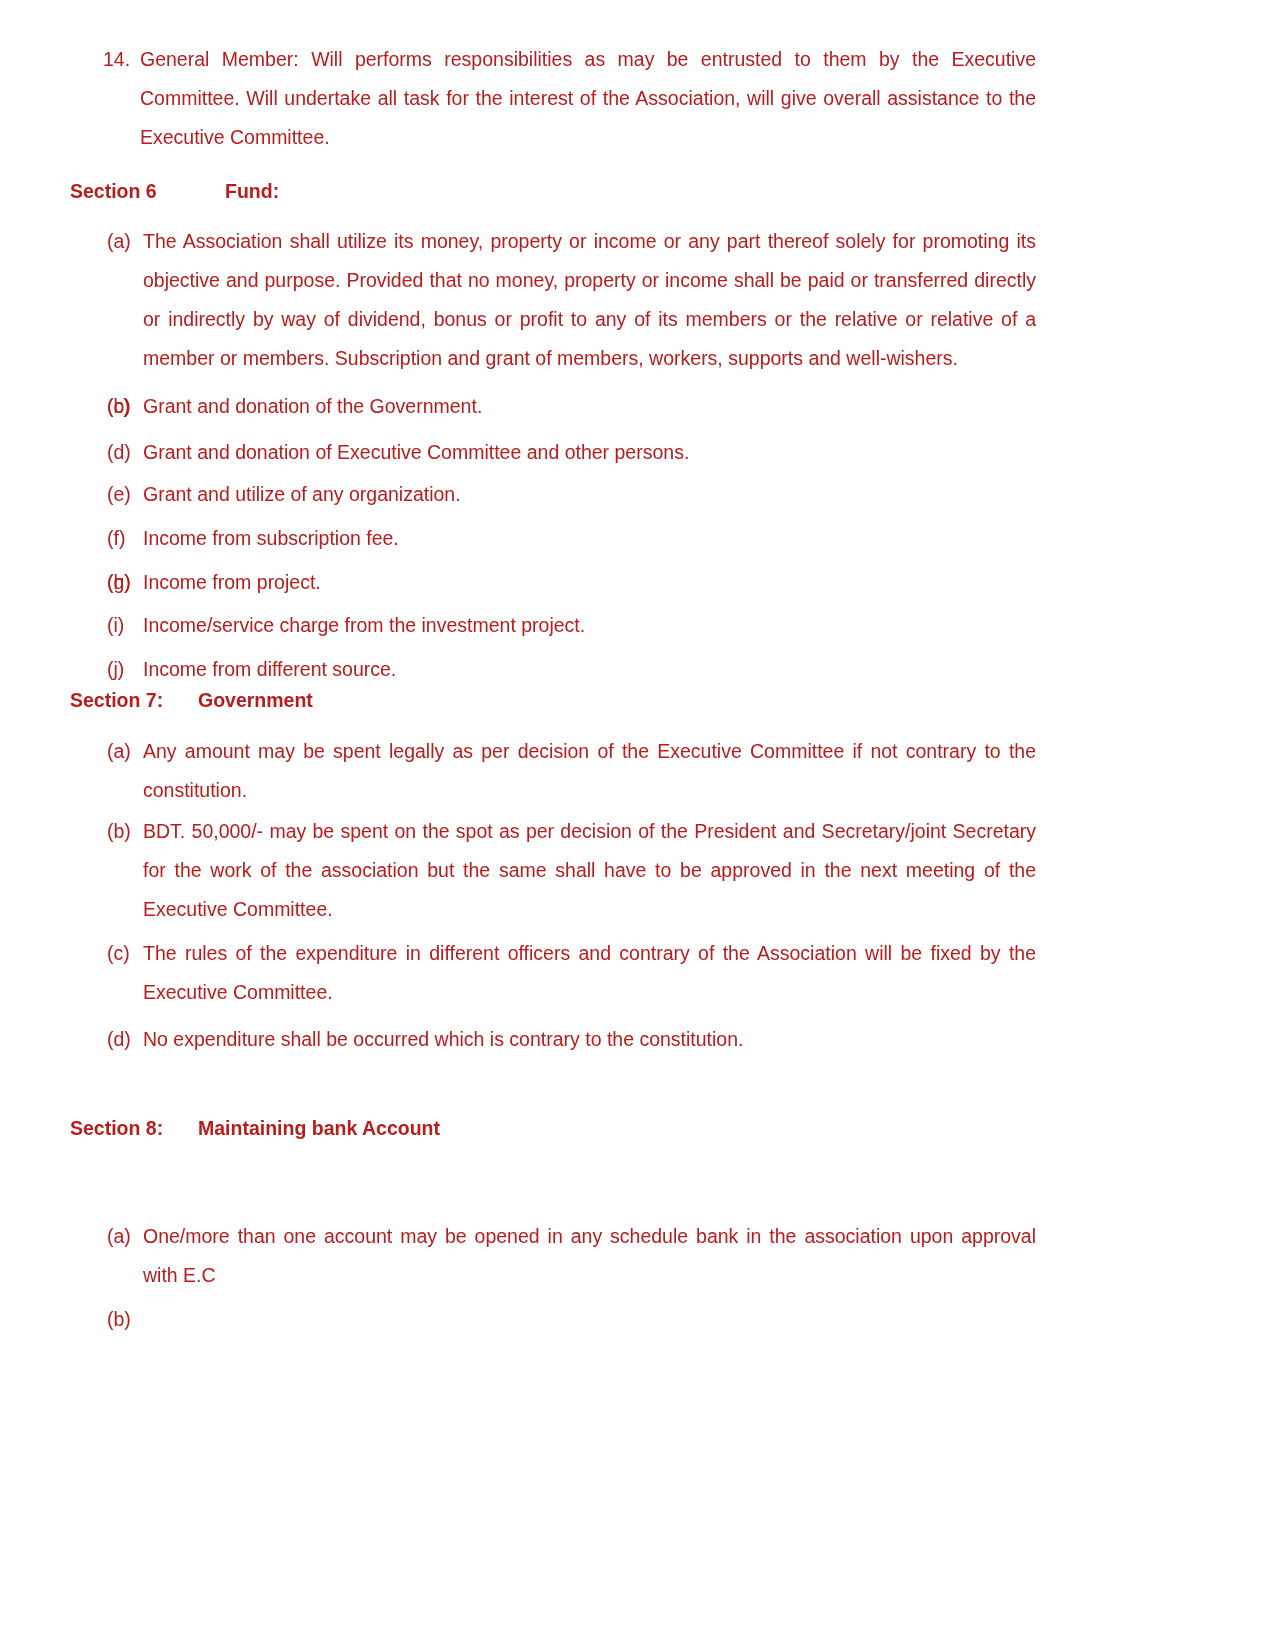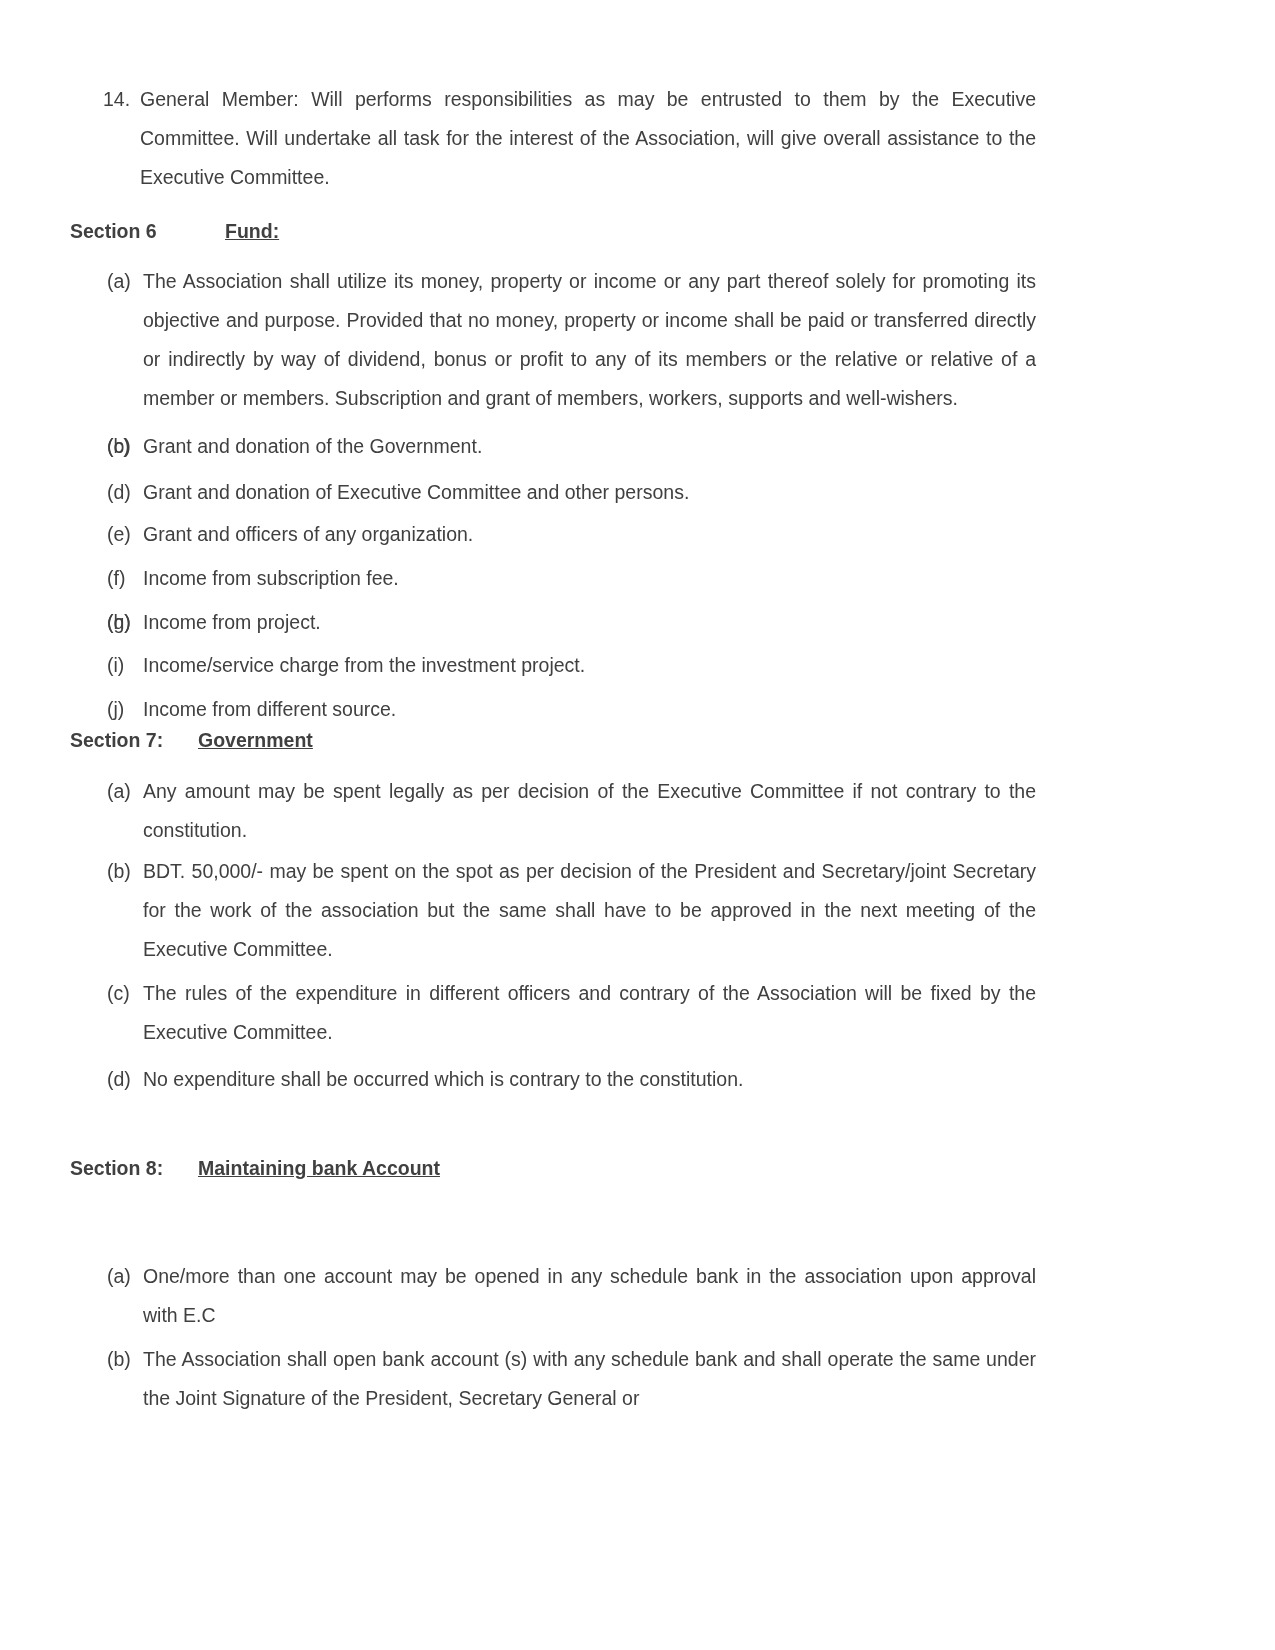--- a/index.html
+++ b/index.html
@@ -2,32 +2,32 @@
 <html><head>
 <meta charset="utf-8">
 <style>
   html, body { margin: 0; padding: 0; background: #fff; }
   .page {
     position: relative;
     width: 1108px;
     height: 1650px;
     box-sizing: border-box;
     background: #ffffff;
-    padding: 80px 72px 0 70px;
+    padding: 40px 72px 0 70px;
     font-family: "Liberation Sans", "DejaVu Sans", sans-serif;
     font-size: 19.5px;
     line-height: 39px;
-    color: #404040;
+    color: #b91c1c;
     overflow: hidden;
   }
   .jpara { text-align: justify; }
   .clause14 { position: relative; margin-left: 70px; }
   .clause14 .num { position: absolute; left: -37px; top: 0; }
   .lead { font-weight: 400; }
-  .sec-heading { font-weight: 700; text-decoration: underline; }
+  .sec-heading { font-weight: 700; }
   .sec-label-tab { display: inline-block; min-width: 155px; }
   .sec-label-sp  { display: inline-block; min-width: 128px; }
   .li { position: relative; margin-left: 73px; }
   .li .marker { position: absolute; left: -36px; top: 0; }
 </style>
 </head>
 <body>
 
 <div class="page">
 
@@ -52,21 +52,21 @@
     <div class="li jpara" style="margin-top:2px">
       <span class="marker">(c)</span>
       <span>Grant and donation of the Government.</span>
     </div>
     <div class="li jpara" style="margin-top:7px">
       <span class="marker">(d)</span>
       <span>Grant and donation of Executive Committee and other persons.</span>
     </div>
     <div class="li jpara" style="margin-top:3px">
       <span class="marker">(e)</span>
-      <span>Grant and officers of any organization.</span>
+      <span>Grant and utilize of any organization.</span>
     </div>
     <div class="li jpara" style="margin-top:5px">
       <span class="marker">(f)</span>
       <span>Income from subscription fee.</span>
     </div>
     <div class="li jpara" style="margin-top:5px">
       <span class="marker">(g)</span>
     </div>
     <div class="li jpara" style="margin-top:4px">
       <span class="marker">(h)</span>
@@ -109,17 +109,16 @@
     <span class="sec-label-sp">Section 8:</span><span>Maintaining bank Account</span>
   </div>
 
   <div>
     <div class="li jpara" style="margin-top:69px">
       <span class="marker">(a)</span>
       <span>One/more than one account may be opened in any schedule bank in the association upon approval with E.C</span>
     </div>
     <div class="li" style="margin-top:5px">
       <span class="marker">(b)</span>
-      <div class="jpara">The Association shall open bank account (s) with any schedule bank and shall operate the same under the Joint Signature of the President, Secretary General or</div>
     </div>
   </div>
 
 </div>
 
 </body></html>

